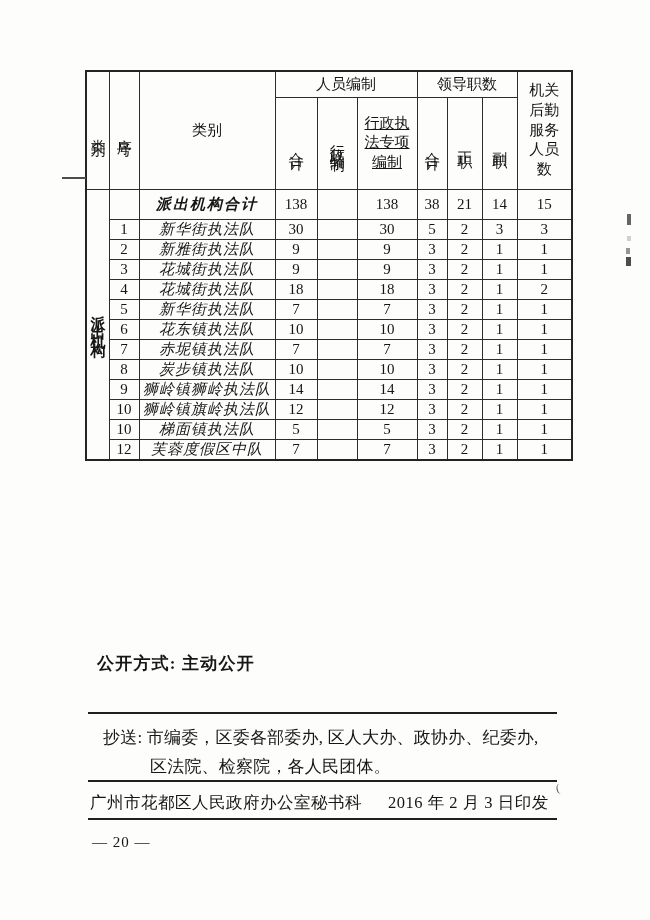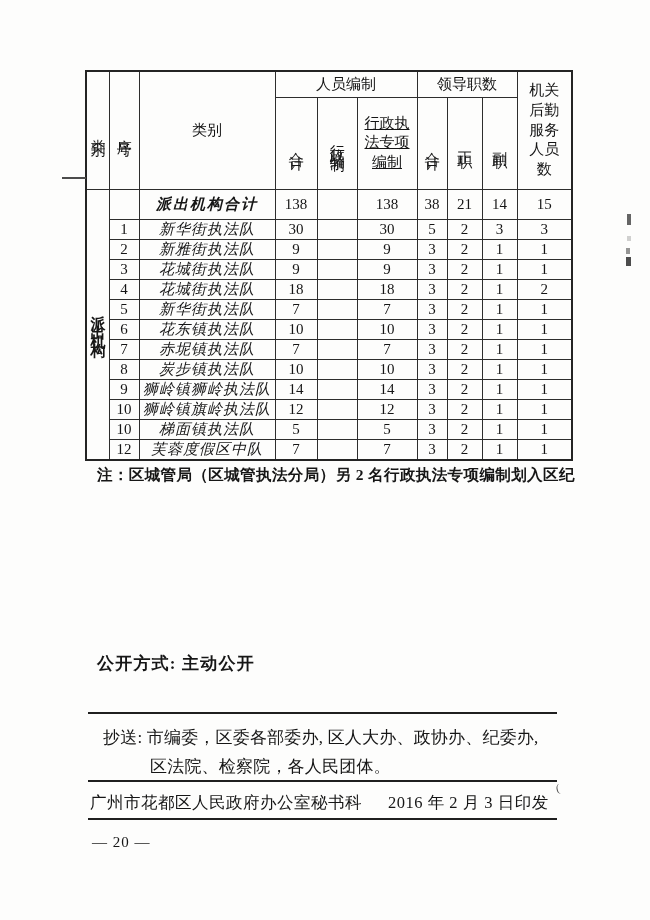--- a/index.html
+++ b/index.html
@@ -239,21 +239,20 @@
         <td>7</td>
         <td>3</td>
         <td>2</td>
         <td>1</td>
         <td>1</td>
       </tr>
     </tbody>
   </table>
 
   <div class="abs note">
-    <div>注：区城管局（区城管执法分局）另 2 名行政执法专项编制划入区纪</div>
   </div>
 
   <div class="abs disclosure">公开方式: 主动公开</div>
 
   <div class="rule rule1"></div>
   <div class="abs cc2">区法院、检察院，各人民团体。</div>
   <div class="abs cc1">抄送: 市编委，区委各部委办, 区人大办、政协办、纪委办,</div>
   <div class="rule rule2"></div>
   <div class="abs issuer">广州市花都区人民政府办公室秘书科</div>
   <div class="abs print-date">2016 年 2 月 3 日印发</div>

